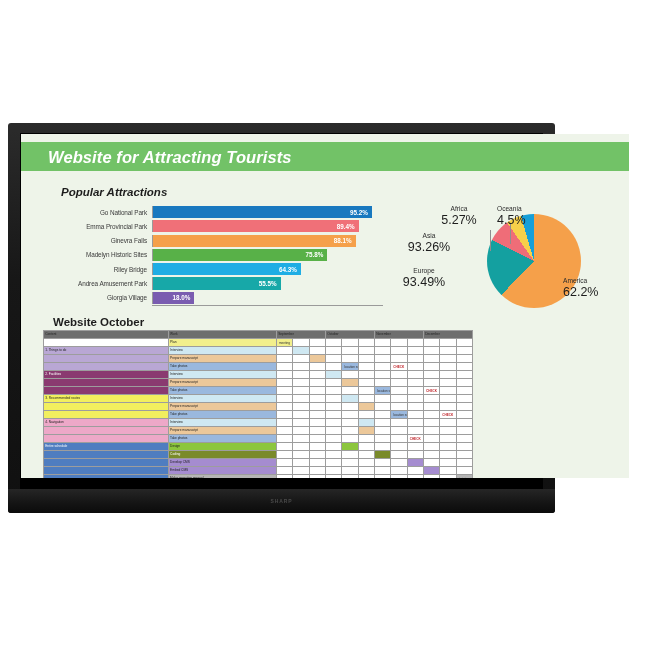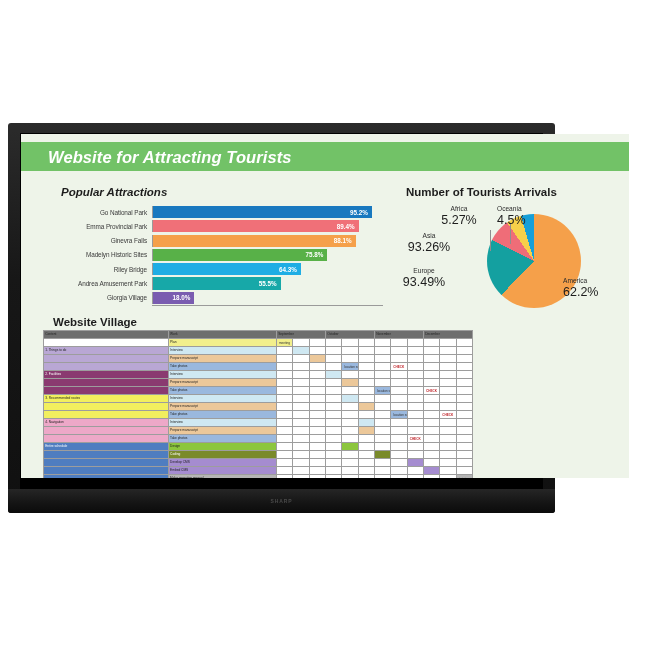--- a/index.html
+++ b/index.html
@@ -222,22 +222,21 @@
   <div class="bezel"></div>
   <div class="bezel-inner"></div>
 
   <div id="screen">
 
     <div class="title-band">
       <div class="title-text">Website for Attracting Tourists</div>
     </div>
 
     <div class="sec-title" id="h-attractions">Popular Attractions</div>
-    <div class="sec-title" id="h-pie">Number of Tourists Arrivals</div>
-    <div class="sec-title" id="h-sched">Website Village</div>
+    <div class="sec-title" id="h-sched">Website October</div>
 
     <div id="barchart">
       <div class="bar-row">
           <div class="bar-label">Go National Park</div>
           <div class="bar-track">
             <div class="bar-fill" style="width: 95.2%; background: rgb(24, 120, 191);">
               <span class="bar-val">95.2%</span>
             </div>
           </div>
         </div>

